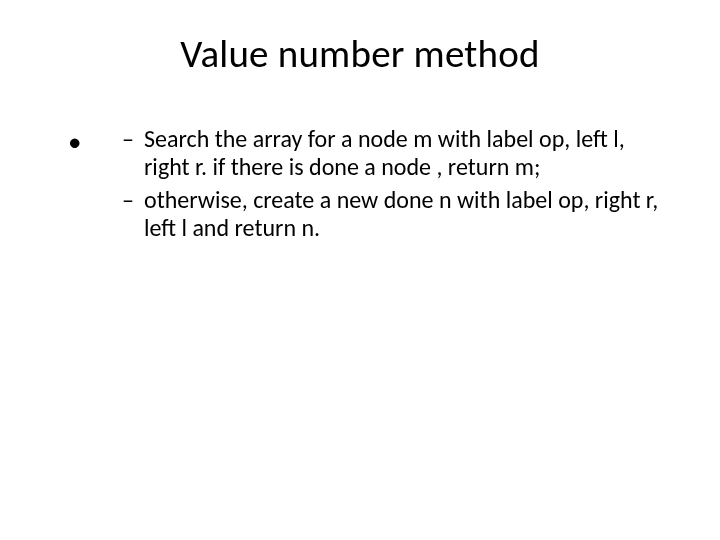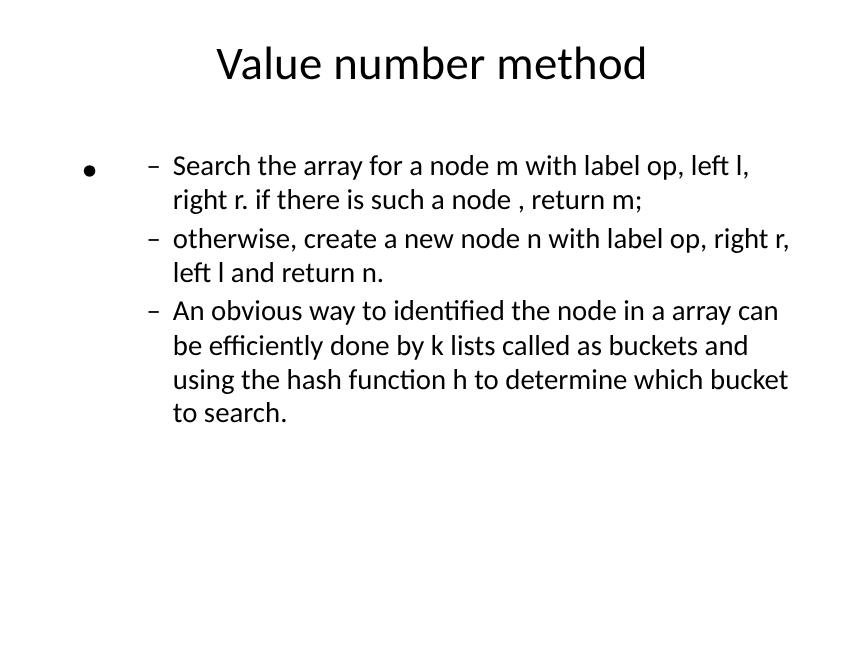--- a/index.html
+++ b/index.html
@@ -13,19 +13,18 @@
   .level2 > li { font-size: 24px; line-height: 1.18; position: relative; padding-left: 22px; margin-bottom: 4px; }
   .level2 > li::before { content: "–"; position: absolute; left: 0; top: 0; }
 </style>
 </head>
 <body>
 <div class="slide">
   <h1 class="title">Value number method</h1>
   <ul class="level1">
     <li>
       <ul class="level2">
-        <li><span>Search the array for a node  m with label op, left l, right r. if there is such a node , return m;</span></li>
-        <li><span>otherwise, create a new node n with label op, right r, left l and return n.</span></li>
-        <li><span>An obvious way to identified the node in a array can be efficiently done by k lists called as buckets and using the hash function  h to determine which bucket to search.</span></li>
+        <li><span>Search the array for a node  m with label op, left l, right r. if there is done a node , return m;</span></li>
+        <li><span>otherwise, create a new done n with label op, right r, left l and return n.</span></li>
       </ul>
     </li>
   </ul>
 </div>
 
 </body></html>

